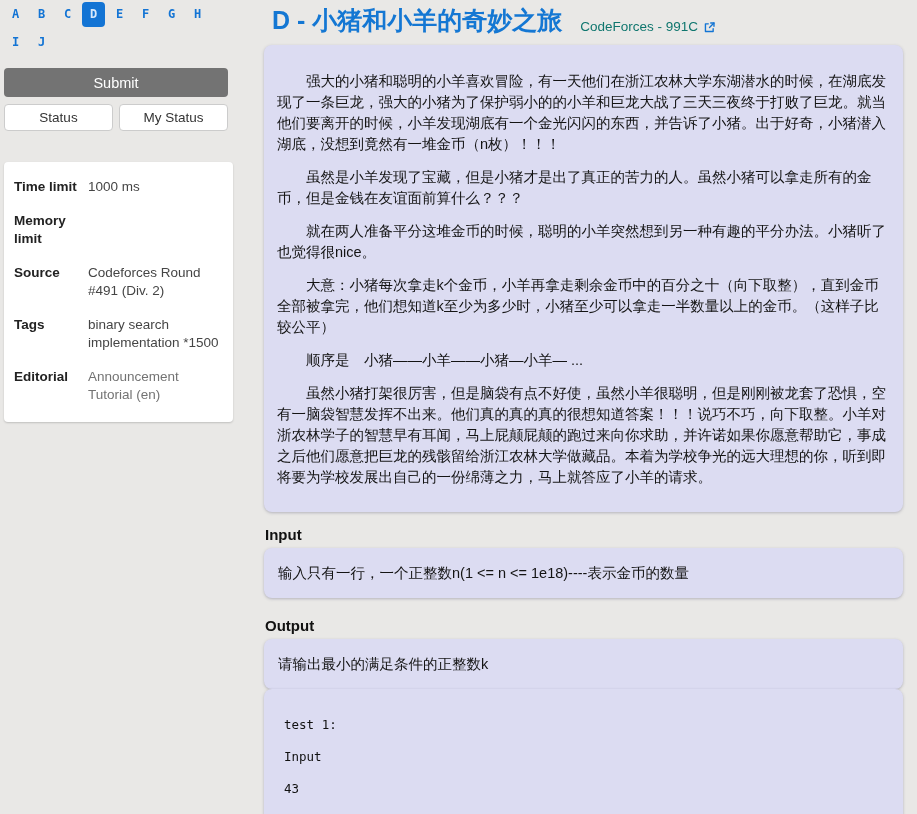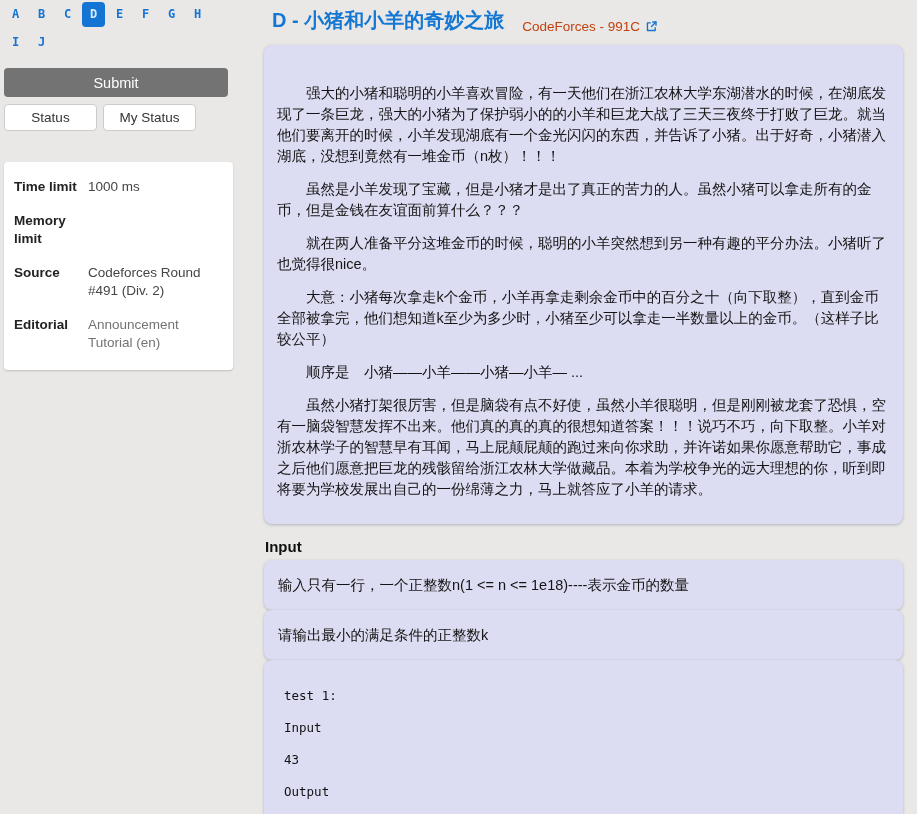--- a/index.html
+++ b/index.html
@@ -19,49 +19,49 @@
     font-size:12px; font-weight:bold; color:#1374d4; cursor:pointer;
     border-radius:4px; font-family:"DejaVu Sans Mono","Liberation Mono",monospace;
   }
   .tab.active { background:#1374d4; color:#d7e9fb; }
   .submit-btn {
     display:block; width:224px; height:29px; margin-top:13px;
     background:#737373; color:#fff; font-size:14.5px;
     border:none; border-radius:4px; cursor:pointer;
     font-family:"Liberation Sans","DejaVu Sans",sans-serif;
   }
-  .btn-row { display:flex; gap:6px; width:192px; margin-top:7px; }
+  .btn-row { display:flex; gap:6px; width:224px; margin-top:7px; }
   .ghost-btn {
     flex:1; height:27px; background:#fff; color:#333; font-size:13.5px;
     border:1px solid #ccc; border-radius:4px; cursor:pointer;
     font-family:"Liberation Sans","DejaVu Sans",sans-serif;
   }
   .info-card {
     width:229px; margin-top:31px; background:#fff; border-radius:4px;
     box-shadow:0 1px 2px rgba(0,0,0,.18); padding:16px 10px 18px 10px;
   }
   .info-row { display:grid; grid-template-columns:74px 1fr; margin-bottom:16px; }
   .info-row:last-child { margin-bottom:0; }
   .info-label { font-weight:bold; font-size:13.5px; color:#222; line-height:18px; }
   .info-value { font-size:13.5px; color:#454545; line-height:18px; }
   .info-value a { color:#737373; text-decoration:none; }
 
   
   .main { margin-left:32px; width:639px; padding-top:6px; }
   .title-row { display:flex; align-items:center; gap:18px; margin-left:8px; height:28px; }
-  .title-row h1 { font-size:20px; font-weight:600; color:#1477d3; white-space:nowrap; }
-  .src-link { display:flex; align-items:center; gap:5px; font-size:13.5px; color:#c2410c; text-decoration:none; margin-top:13px; }
+  .title-row h1 { font-size:25px; font-weight:600; color:#1477d3; white-space:nowrap; }
+  .src-link { display:flex; align-items:flex-end; gap:5px; font-size:13.5px; color:#0f766e; text-decoration:none; margin-top:13px; }
   .src-link svg { display:block; }
 
   .box {
     background:#dcdcf2; border-radius:8px;
     box-shadow:0 1px 3px rgba(80,80,110,.35);
     font-size:14.5px; color:#141414;
   }
-  .desc { margin-top:11px; padding:26px 16px 12px 13px; }
+  .desc { margin-top:11px; padding:14px 16px 12px 13px; }
   .desc p { text-indent:2em; line-height:21px; margin:12px 0; }
   h2.section-h { font-size:15px; font-weight:bold; color:#111; margin:14px 0 5px 1px; }
   h2.section-h.gap { margin-top:19px; }
   .single { padding:15px 14px; }
   .single p { line-height:20px; }
   .example-box { padding:14px; height:220px; }
   .example-box pre {
     margin:14px 0 0 6px;
     font-family:"DejaVu Sans Mono","Liberation Mono",monospace;
     font-size:12.5px; line-height:16px; color:#111;
@@ -99,20 +99,27 @@
         <div class="info-value">1000 ms</div>
       </div>
       <div class="info-row">
         <div class="info-label">Memory limit</div>
       </div>
       <div class="info-row">
         <div class="info-label">Source</div>
         <div class="info-value">Codeforces Round #491 (Div. 2)</div>
       </div>
       <div class="info-row">
+        <div class="info-label">Tags</div>
+        <div class="info-value">
+          <div>binary search</div>
+          <div>implementation *1500</div>
+        </div>
+      </div>
+      <div class="info-row">
         <div class="info-label">Editorial</div>
         <div class="info-value">
           <a href="#">Announcement</a>
           <a href="#">Tutorial (en)</a>
         </div>
       </div>
     </div>
   </aside>
 
   <main class="main">
@@ -135,20 +142,21 @@
       <p>大意：小猪每次拿走k个金币，小羊再拿走剩余金币中的百分之十（向下取整），直到金币全部被拿完，他们想知道k至少为多少时，小猪至少可以拿走一半数量以上的金币。（这样子比较公平）</p>
       <p>顺序是　小猪——小羊——小猪—小羊— ...</p>
       <p>虽然小猪打架很厉害，但是脑袋有点不好使，虽然小羊很聪明，但是刚刚被龙套了恐惧，空有一脑袋智慧发挥不出来。他们真的真的真的很想知道答案！！！说巧不巧，向下取整。小羊对浙农林学子的智慧早有耳闻，马上屁颠屁颠的跑过来向你求助，并许诺如果你愿意帮助它，事成之后他们愿意把巨龙的残骸留给浙江农林大学做藏品。本着为学校争光的远大理想的你，听到即将要为学校发展出自己的一份绵薄之力，马上就答应了小羊的请求。</p>
     </section>
 
     <h2 class="section-h">Input</h2>
     <section class="box single">
       <p>输入只有一行，一个正整数n(1 &lt;= n &lt;= 1e18)----表示金币的数量</p>
     </section>
 
+    <h2 class="section-h gap">Output</h2>
     <section class="box single">
       <p>请输出最小的满足条件的正整数k</p>
     </section>
 
     <section class="box example-box">
       <pre>test 1:
 
 Input
 
 43

